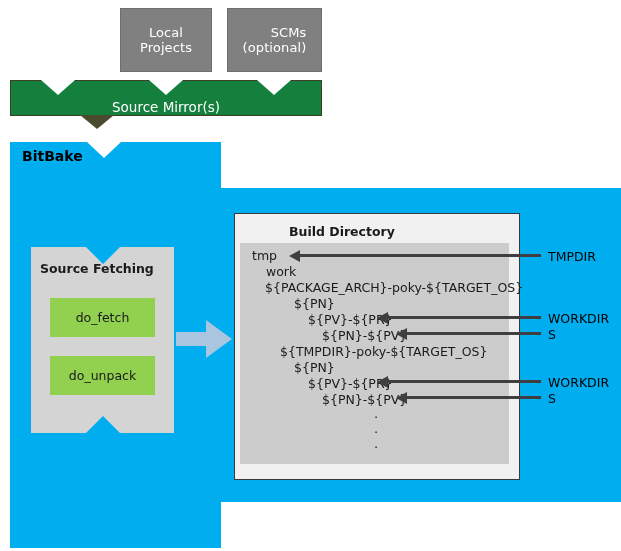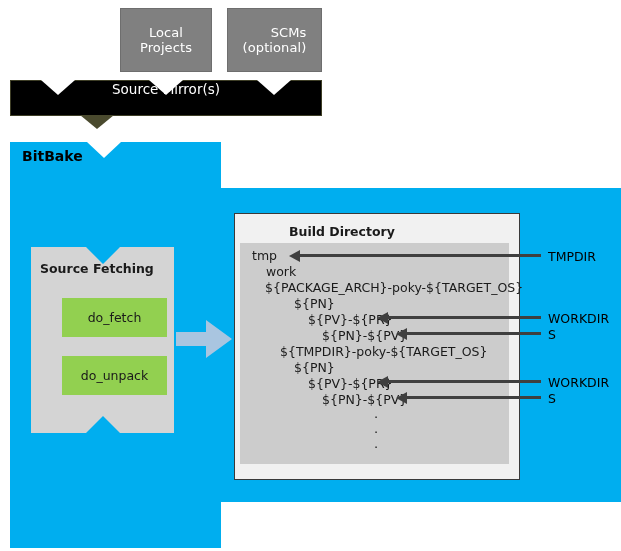--- a/index.html
+++ b/index.html
@@ -37,26 +37,26 @@
     box-sizing: border-box;
     letter-spacing: 0.1px;
   }
   .src-box span { display: block; }
 
   
   #mirror-bar {
     position: absolute;
     left: 10px; top: 80px;
     width: 312px; height: 36px;
-    background: #000000;
+    background: #15803d;
     border: 1px solid #3e3e26;
     box-sizing: border-box;
     color: #ffffff;
     display: flex;
-    align-items: flex-start;
+    align-items: flex-end;
     justify-content: center;
     font-size: 13.5px;
     font-weight: 400;
   }
   .notch-in {
     position: absolute;
     width: 0; height: 0;
     border-left: 17px solid transparent;
     border-right: 17px solid transparent;
     border-top: 15px solid #ffffff;
@@ -131,21 +131,20 @@
   }
   .task-box {
     position: absolute;
     background: #92d050;
     color: #1a1a1a;
     font-size: 12.5px;
     display: flex;
     align-items: center;
     justify-content: center;
     z-index: 7;
-    margin-left: 12px;
   }
 
   
   #flow-arrow {
     position: absolute;
     left: 176px; top: 320px;
     width: 56px; height: 38px;
     z-index: 6;
   }
 

